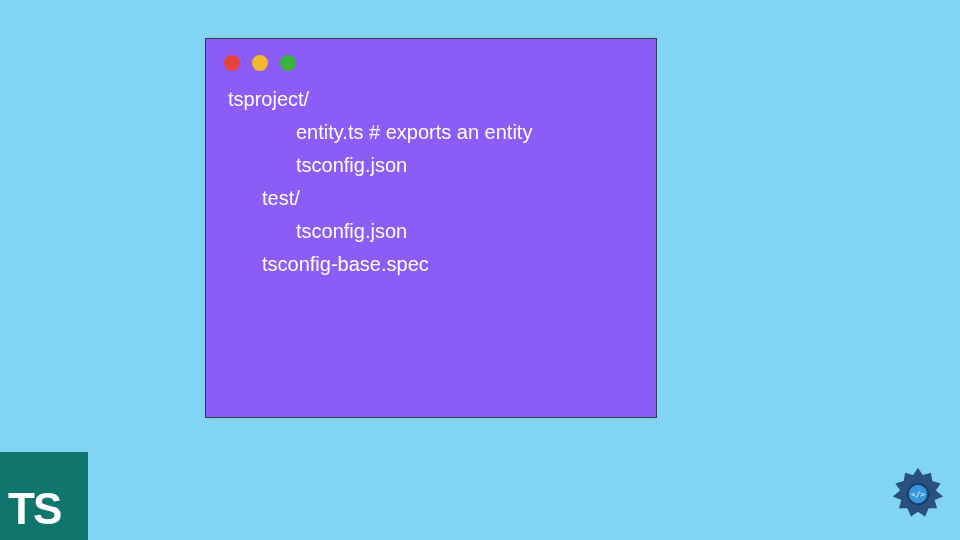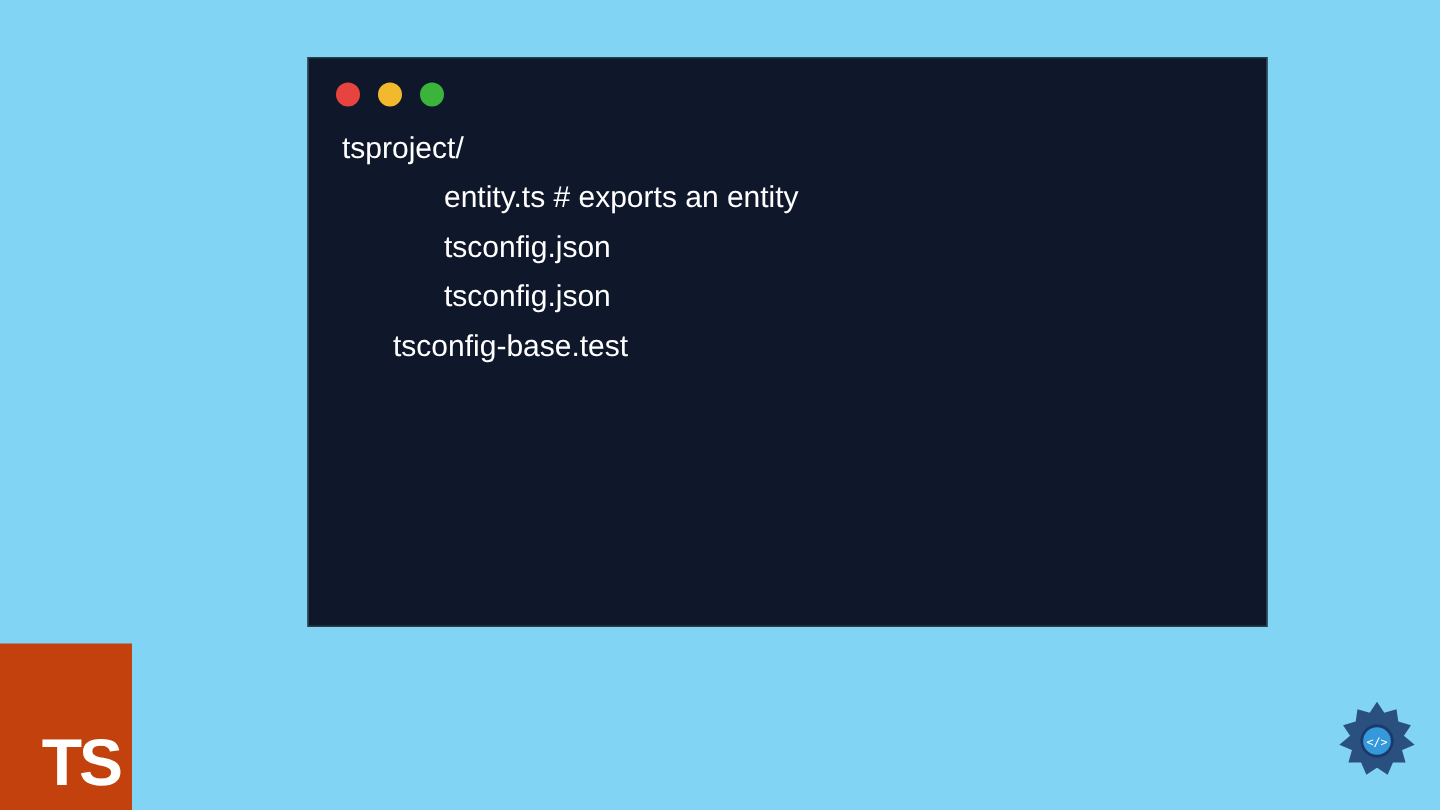--- a/index.html
+++ b/index.html
@@ -8,23 +8,23 @@
     height: 540px;
     background: #81d4f3;
     font-family: Arial, sans-serif;
     position: relative;
     overflow: hidden;
   }
   .code-window {
     position: absolute;
     left: 205px;
     top: 38px;
-    width: 640px;
+    width: 452px;
     height: 380px;
-    background: #0f172a;
+    background: #8b5cf6;
     border: 1px solid #2a3f47;
   }
   .traffic-lights {
     display: flex;
     gap: 12px;
     padding: 16px 18px 8px 18px;
   }
   .light {
     width: 16px;
     height: 16px;
@@ -41,25 +41,24 @@
     font-family: Arial, sans-serif;
   }
   .ind1 { padding-left: 8px; }
   .ind2 { padding-left: 42px; }
   .ind3 { padding-left: 76px; }
   .ts-badge {
     position: absolute;
     left: 0;
     bottom: 0;
     width: 88px;
-    height: 111px;
-    background: #c2410c;
+    height: 88px;
+    background: #0f766e;
     display: flex;
     align-items: flex-end;
-    justify-content: flex-end;
     padding: 6px 8px;
   }
   .ts-badge span {
     color: #fff;
     font-weight: bold;
     font-size: 44px;
     font-family: Arial, sans-serif;
     letter-spacing: -2px;
   }
   .delft-logo {
@@ -90,22 +89,23 @@
 <div class="code-window">
   <div class="traffic-lights">
     <div class="light red"></div>
     <div class="light yellow"></div>
     <div class="light green"></div>
   </div>
   <div class="code-content">
     <div class="ind1">tsproject/</div>
     <div class="ind3">entity.ts # exports an entity</div>
     <div class="ind3">tsconfig.json</div>
+    <div class="ind2">test/</div>
     <div class="ind3">tsconfig.json</div>
-    <div class="ind2">tsconfig-base.test</div>
+    <div class="ind2">tsconfig-base.spec</div>
   </div>
 </div>
 
 <div class="ts-badge">
   <span>TS</span>
 </div>
 
 <div class="delft-logo">
   <div class="delft-emblem">
     <svg viewBox="0 0 100 100">

